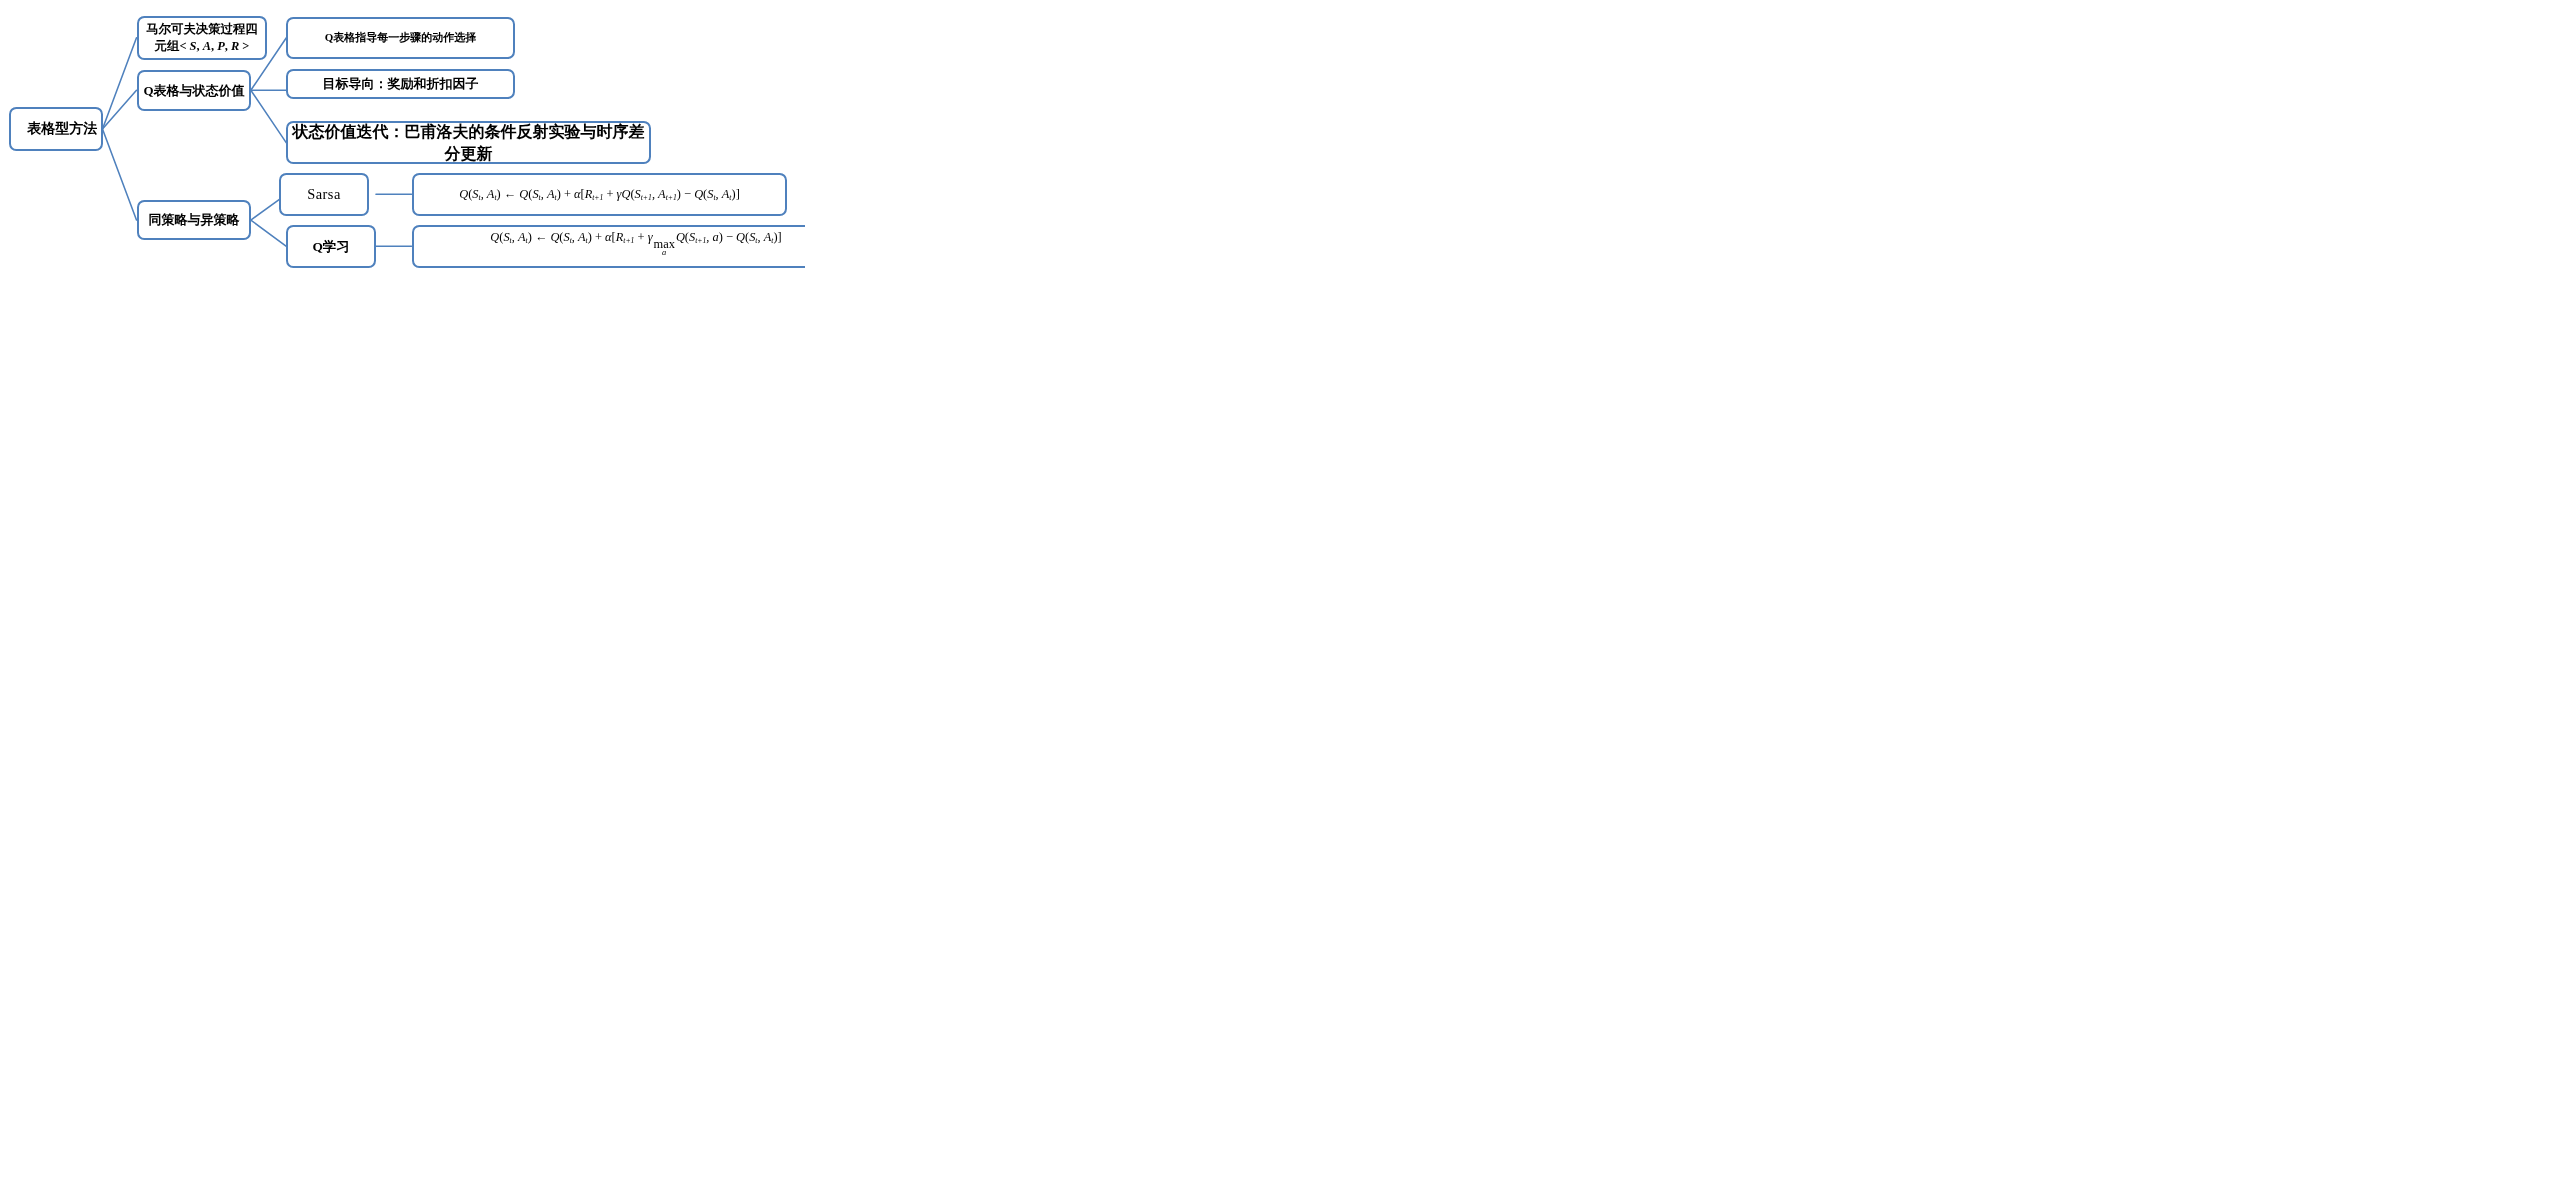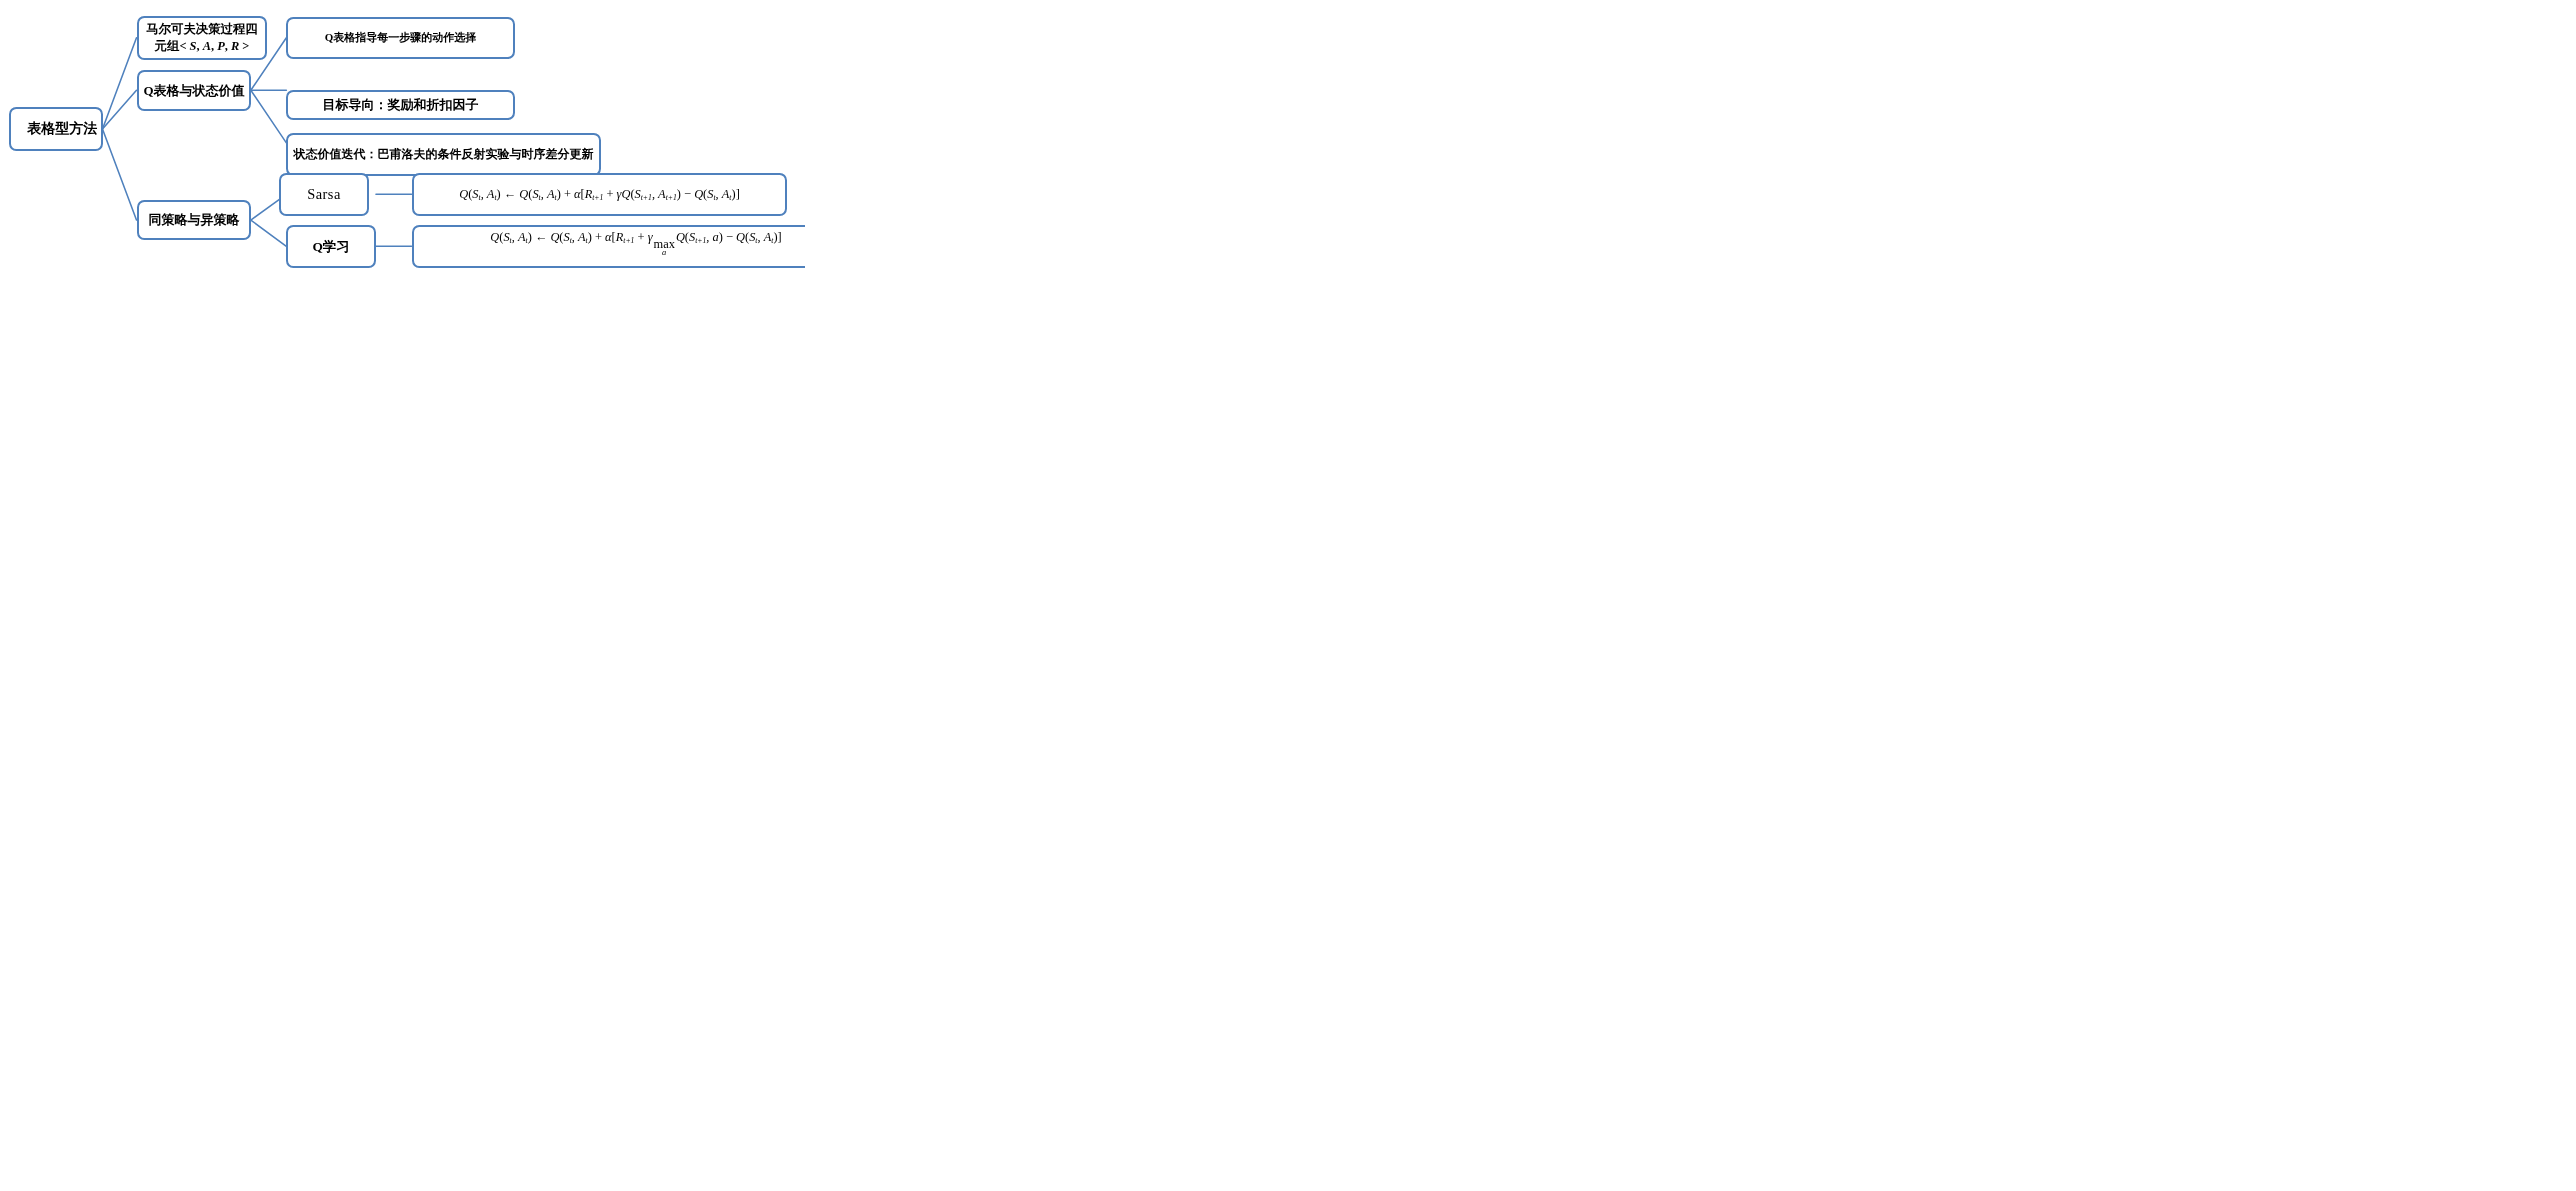--- a/index.html
+++ b/index.html
@@ -24,22 +24,22 @@
     font-weight:bold;
     line-height:1.32;
   }
   .node .txt{padding:0 4.1px;display:block;}
   
   .n-root   {left:9.3px; top:107px;width:94px;height:44px;font-size:14px;justify-content:flex-end;}
   .n-mdp    {left:137px;top:15.5px; width:130px;height:44px;font-size:12.4px;}
   .n-qtable {left:137px;top:70px;width:114px;height:41px;font-size:13px;}
   .n-policy {left:137px;top:200px;width:114px;height:40px;font-size:13px;text-align:right;}
   .n-leaf1  {left:286px;top:16.5px; width:229px;height:42px;font-size:11px;}
-  .n-leaf2  {left:286px;top:69px;width:229px;height:30px;font-size:13px;margin-top:21px;}
-  .n-leaf3  {left:286px;top:121px;width:315px;height:43px;font-size:12px;margin-top:12px;}
+  .n-leaf2  {left:286px;top:69px;width:229px;height:30px;font-size:13px;}
+  .n-leaf3  {left:286px;top:121px;width:365px;height:43px;font-size:16px;}
   .n-sarsa  {left:279px;top:173px;width:90px;height:43px;font-size:14.4px;font-weight:normal;letter-spacing:0.5px;}
   .n-qlearn {left:286px;top:225px;width:90px;height:43px;font-size:13.4px;}
   .n-f1     {left:412px;top:173px;width:375px;height:43px;font-size:12.4px;font-weight:normal;}
   .n-f2     {left:412px;top:225px;width:448px;height:43px;font-size:12.4px;font-weight:normal;}
   
   .pl{font-style:normal;}
   .it{font-style:italic;}
   .sb{font-style:italic;font-size:0.62em;vertical-align:-0.30em;}
   .underset{display:inline-flex;flex-direction:column;align-items:center;vertical-align:-0.55em;line-height:0.85;margin:8px 1px;}
   .underset .top{font-style:normal;}

